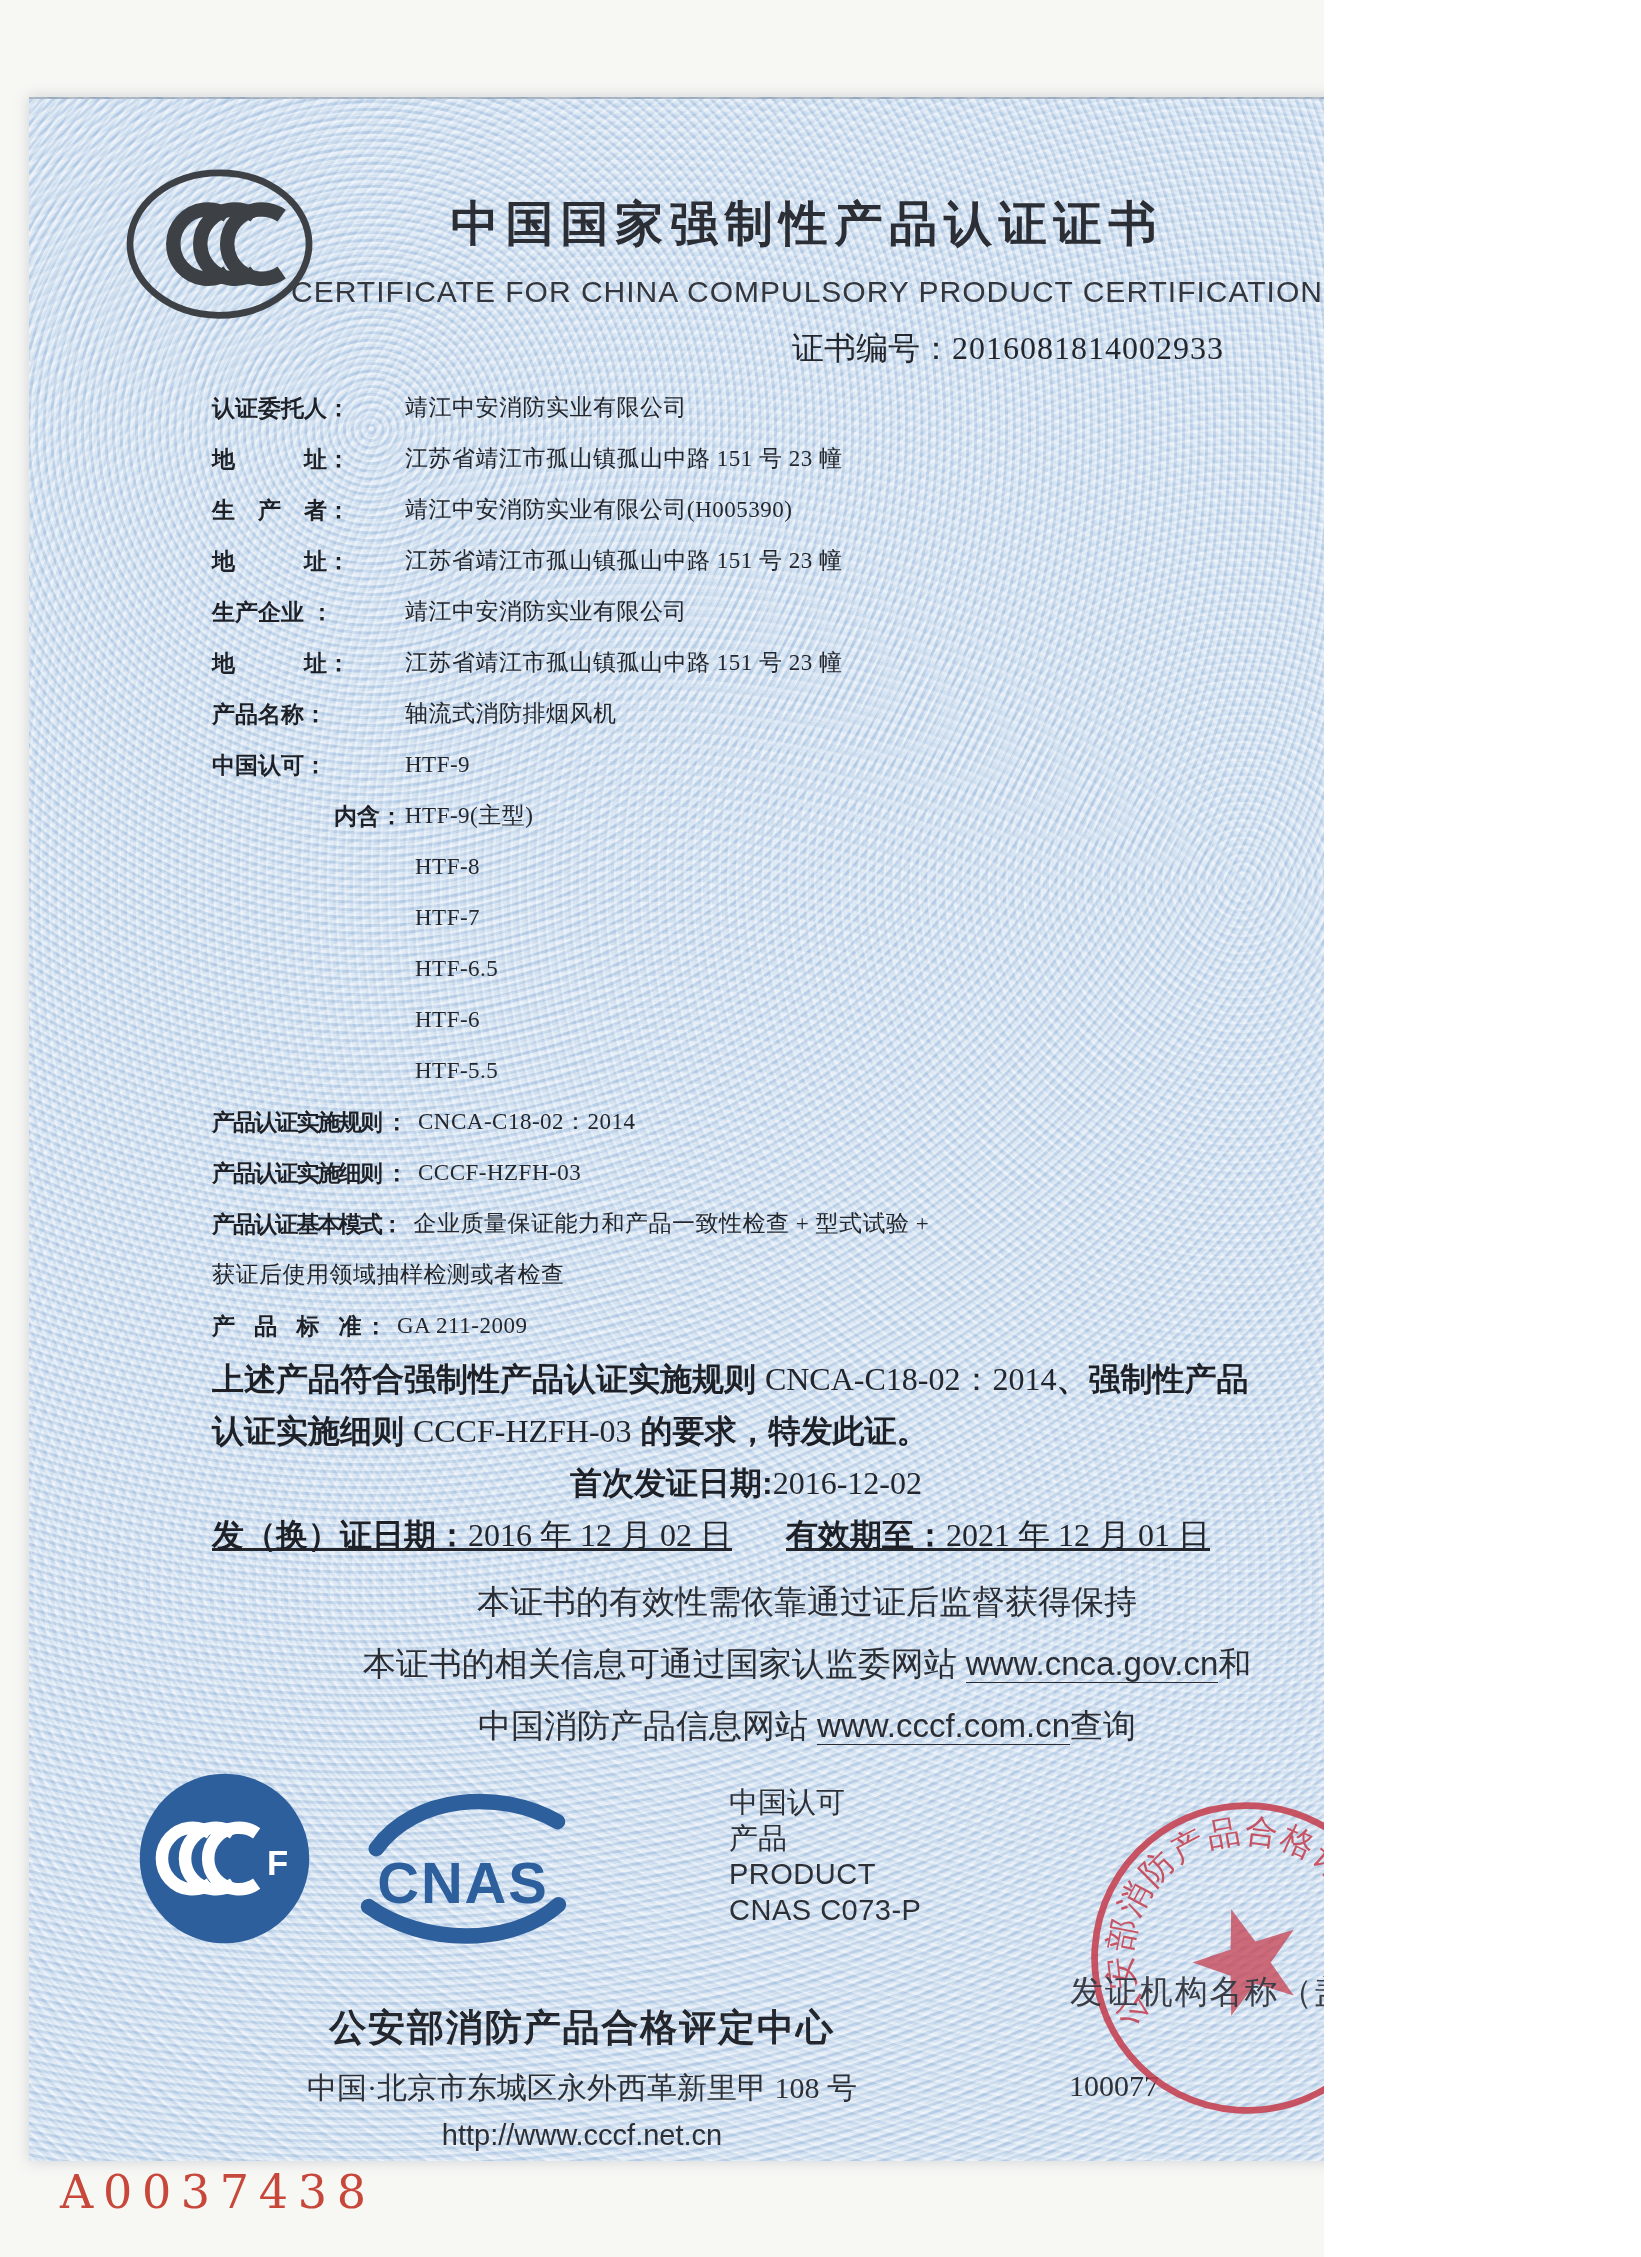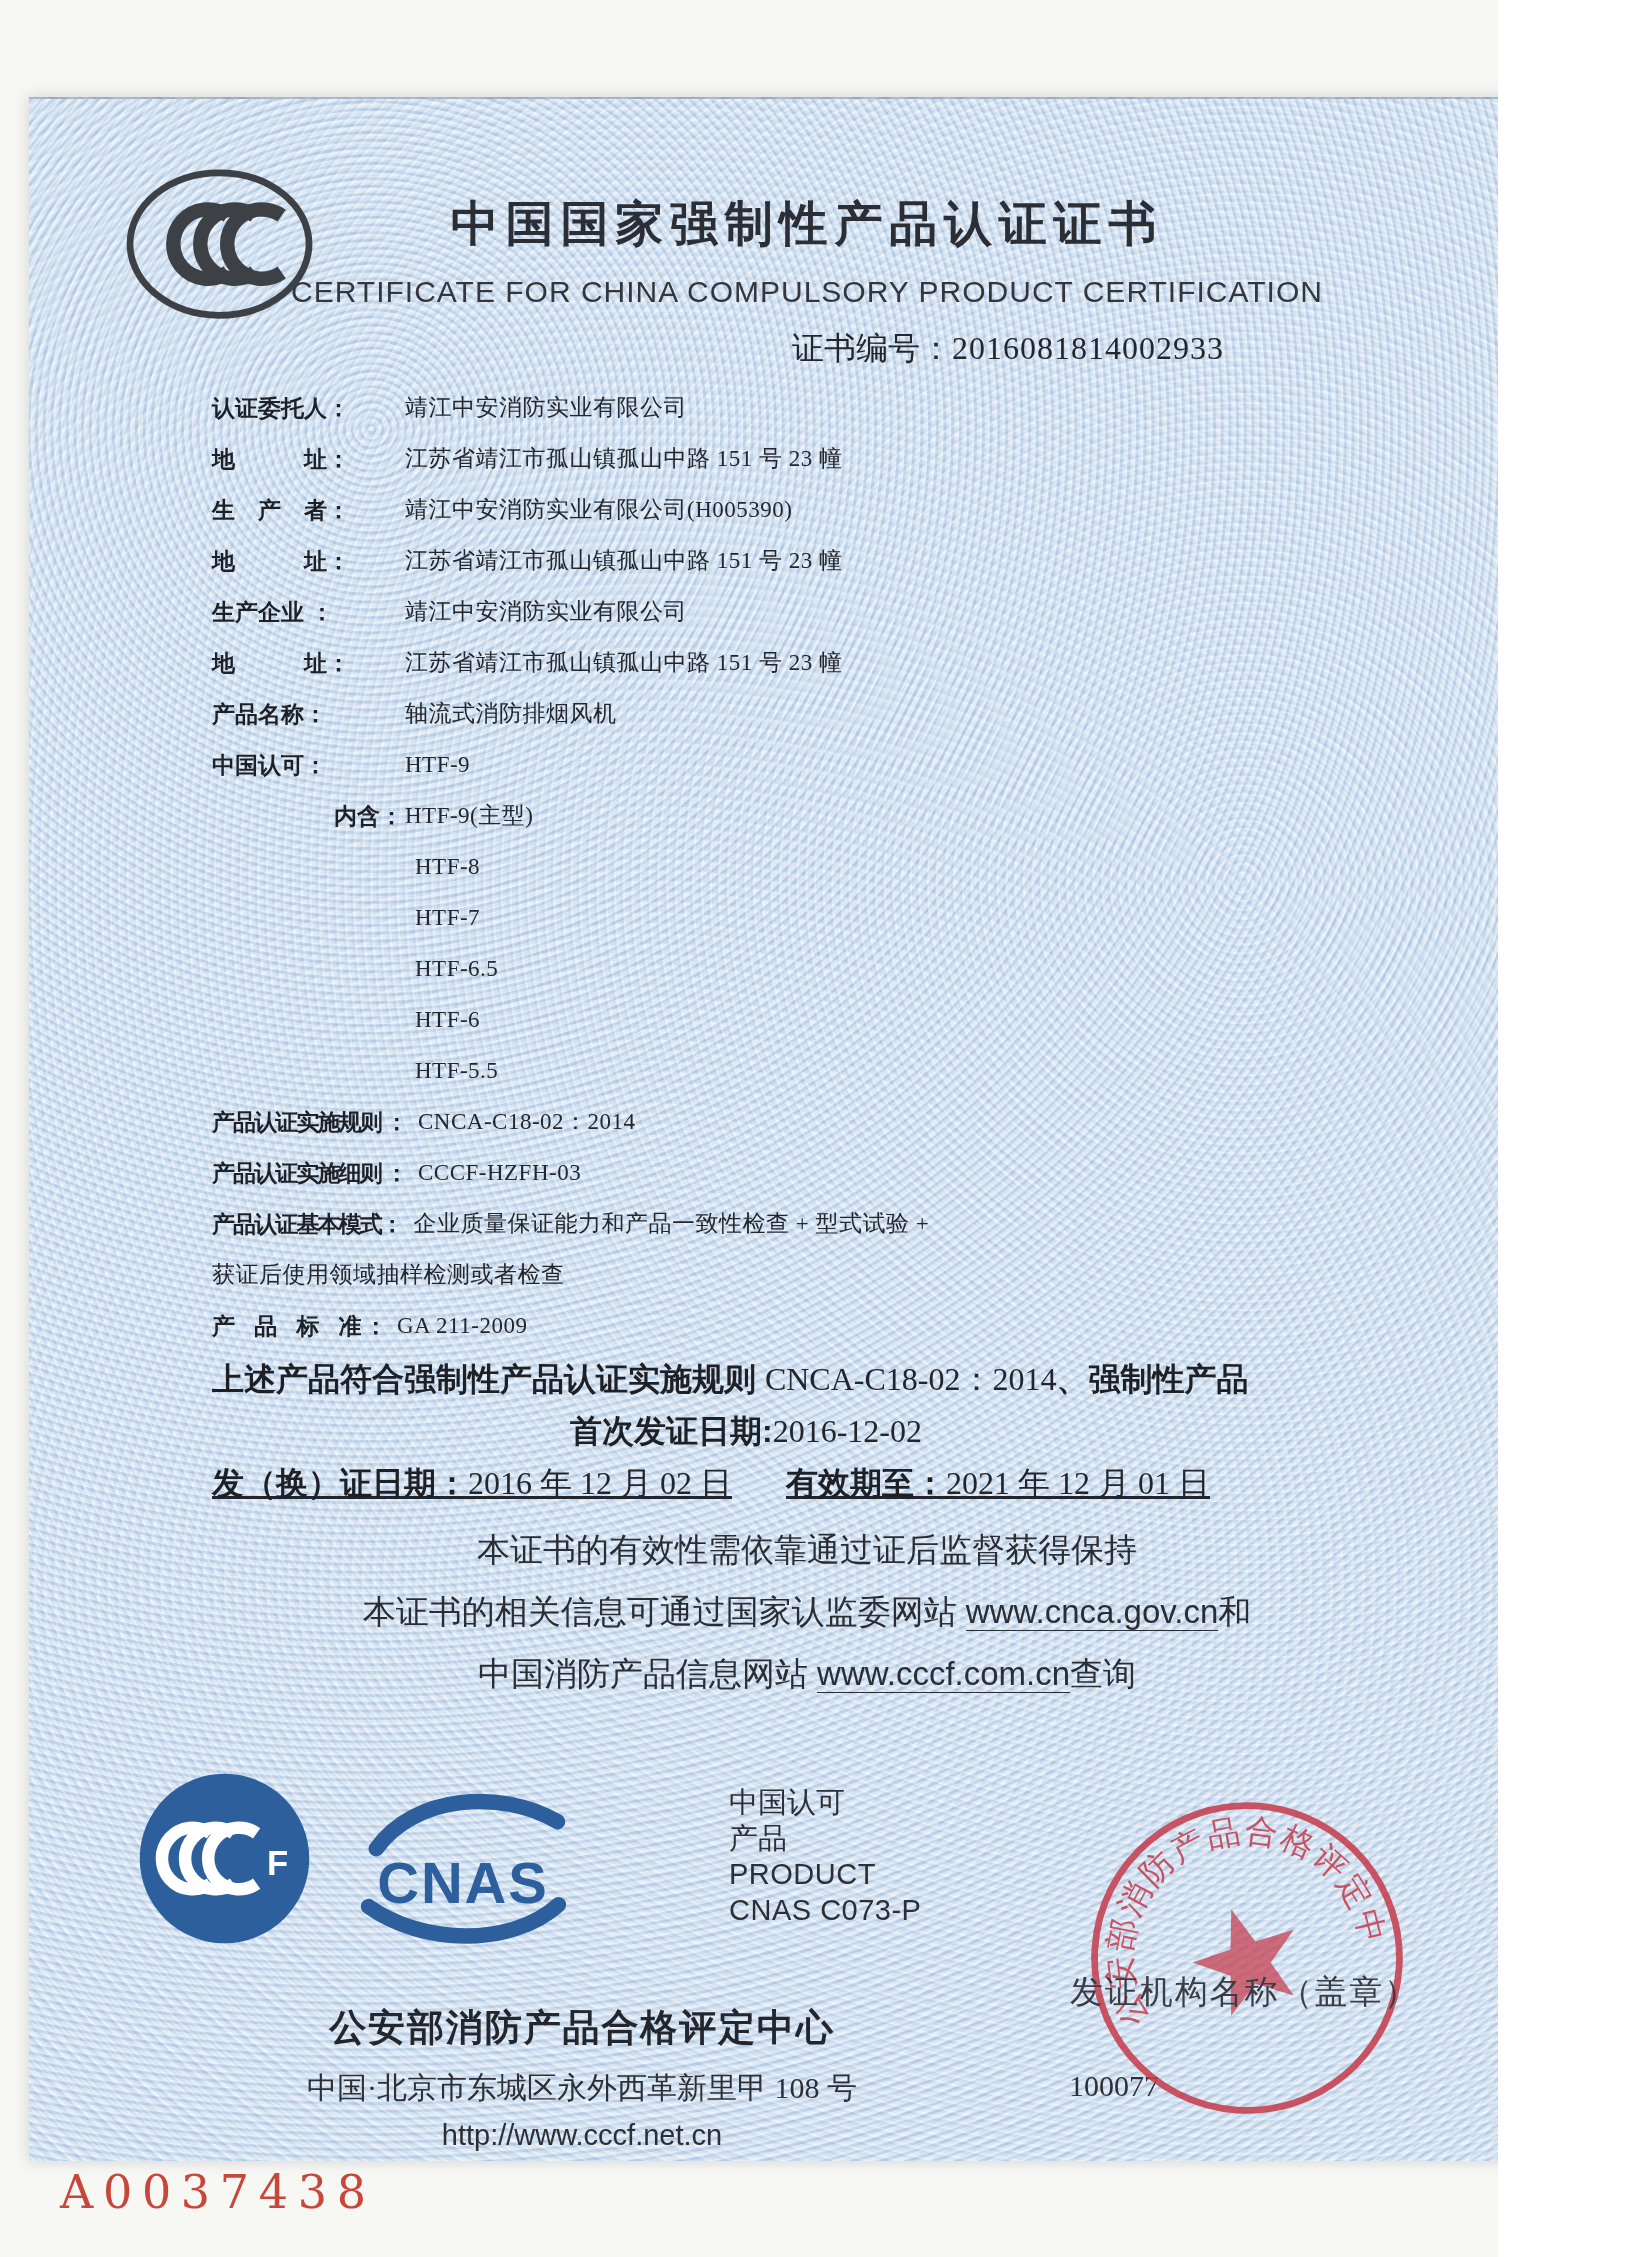--- a/index.html
+++ b/index.html
@@ -1,18 +1,18 @@
 <!DOCTYPE html>
 <html><head>
 <meta charset="utf-8">
 <style>
   * { margin:0; padding:0; box-sizing:border-box; }
   body { font-family:"Liberation Sans","DejaVu Sans",sans-serif; }
   .page {
-    position:relative; width:1498px; height:2257px;
+    position:relative; width:1324px; height:2257px;
     background:#f7f7f4; overflow:hidden;
   }
   .sheet {
     position:absolute; left:29px; top:97px; width:1556px; height:2064px;
     background-color:#cfdfef;
     background-image:
       repeating-radial-gradient(circle at 22% 16%, rgba(255,255,255,.38) 0 1.9px, rgba(120,158,205,.16) 2.9px 4.8px, rgba(255,255,255,.22) 5.8px 7.7px),
       repeating-radial-gradient(circle at 78% 38%, rgba(255,255,255,.30) 0 1.9px, rgba(120,158,205,.13) 2.9px 4.8px, rgba(255,255,255,0) 5.8px 8.7px),
       repeating-radial-gradient(circle at 40% 72%, rgba(255,255,255,.26) 0 2.9px, rgba(120,158,205,.11) 3.9px 6.8px, rgba(255,255,255,0) 7.7px 10.6px);
     border-top:2.9px solid rgba(110,122,138,.45);
@@ -148,20 +148,21 @@
       <div class="frow">
         <span class="val">获证后使用领域抽样检测或者检查</span>
       </div>
       <div class="frow">
         <span class="lab auto">产　品　标　准 ：</span><span class="val">GA 211-2009</span>
       </div>
     </div>
 
     <div class="statement">
       <div><span class="b">上述产品符合强制性产品认证实施规则 </span><span class="c">CNCA-C18-02：2014</span><span class="b">、强制性产品</span></div>
+      <div><span class="b">认证实施细则 </span><span class="c">CCCF-HZFH-03</span><span class="b"> 的要求，特发此证。</span></div>
     </div>
 
     <div class="issue1">
       <span class="lab">首次发证日期:</span><span class="val">2016-12-02</span>
     </div>
     <div class="issue2">
       <span class="lab">发（换）证日期：</span><span class="val">2016 年 12 月 02 日</span><span class="pair2"><span class="lab">有效期至：</span><span class="val">2021 年 12 月 01 日</span></span>
     </div>
 
     <div class="notes">

